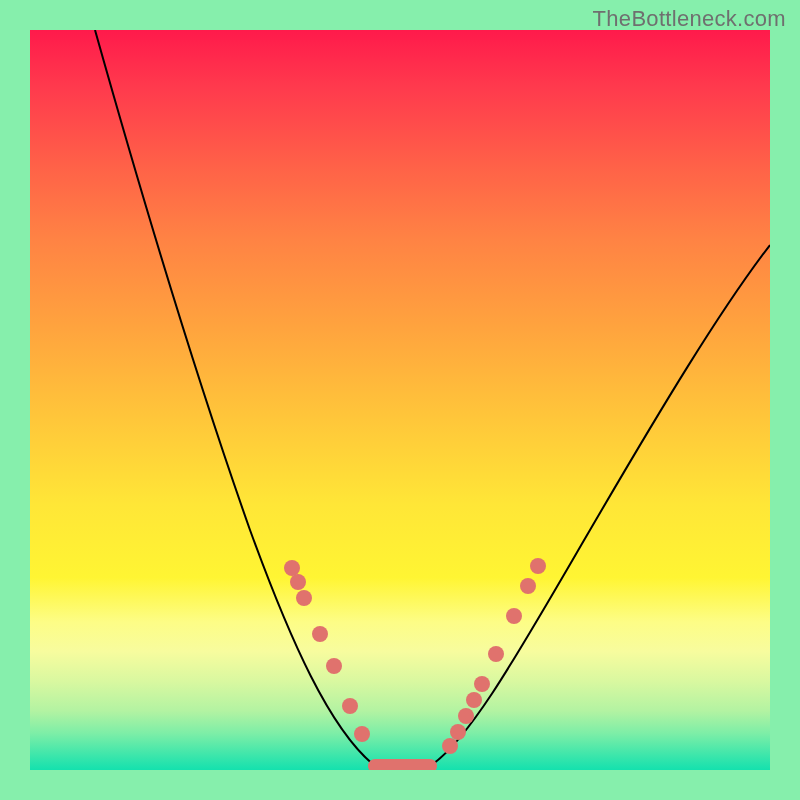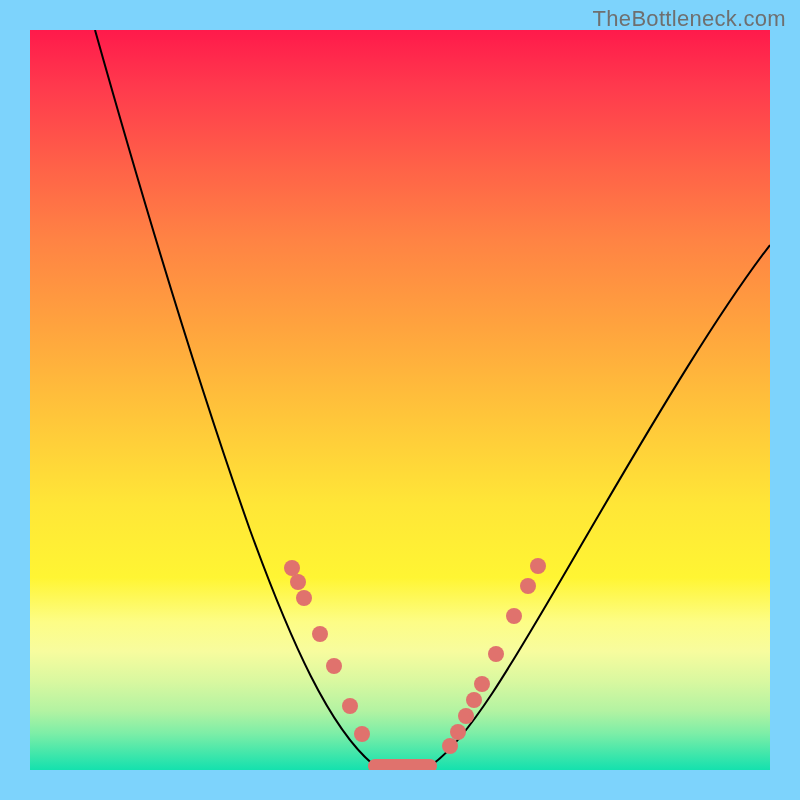--- a/index.html
+++ b/index.html
@@ -8,21 +8,21 @@
     width: 800px;
     height: 800px;
     overflow: hidden;
     background: #000;
     font-family: Arial, Helvetica, sans-serif;
   }
   .frame {
     position: relative;
     width: 800px;
     height: 800px;
-    background: #7dd3fc;
+    background: #86efac;
   }
   .plot {
     position: absolute;
     left: 30px;
     top: 30px;
     width: 740px;
     height: 740px;
     background: linear-gradient(to bottom,
       #ff1a4b 0%,
       #ff3b4d 8%,

